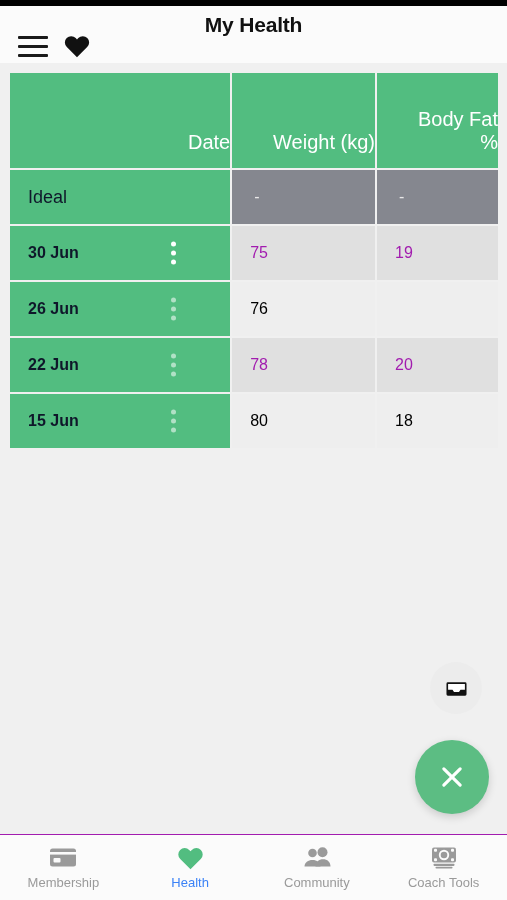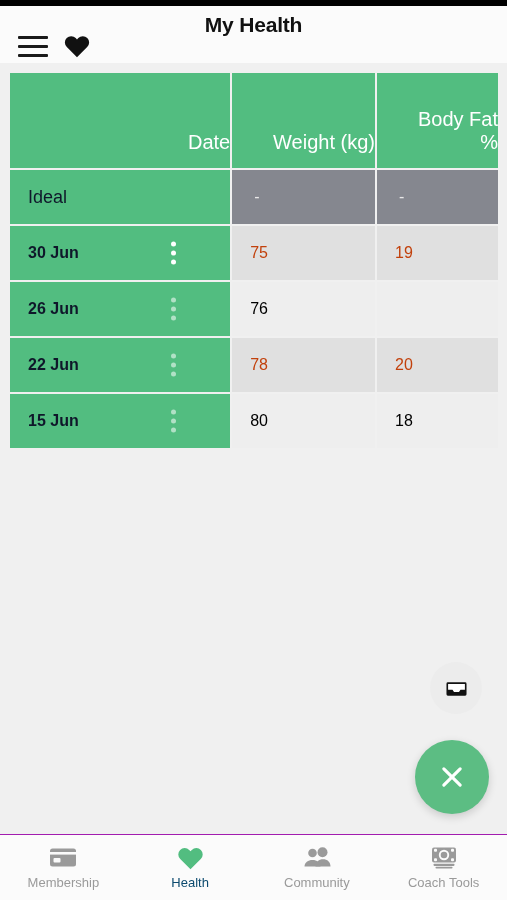--- a/index.html
+++ b/index.html
@@ -131,21 +131,21 @@
     padding-bottom: 14px;
   }
 
   td.gray-cell {
     background: #85878f;
     color: #e8e8e8;
     text-align: left;
     padding-left: 22px;
   }
 
-  td.val-dark  { background: #e0e0e0; color: #c2410c; }
+  td.val-dark  { background: #e0e0e0; color: #a21caf; }
   td.val-light { background: #eeeeee; color: #000000; }
 
   
   .dots {
     position: absolute;
     right: 54px;
     top: 50%;
     transform: translateY(-50%);
     display: flex;
     flex-direction: column;
@@ -236,21 +236,21 @@
     display: flex;
     flex-direction: column;
     align-items: center;
     justify-content: center;
     gap: 5px;
     cursor: pointer;
   }
 
   .nav-icon { height: 24px; display: flex; align-items: center; }
   .nav-label { font-size: 13px; color: #9a9a9a; }
-  .nav-item.active .nav-label { color: #0c4a6e; }
+  .nav-item.active .nav-label { color: #3b82f6; }
 </style>
 </head>
 <body>
 
 <div class="status-bar"></div>
 
 <div class="header">
   <div class="header-icons">
     <div class="hamburger">
       <span></span>

